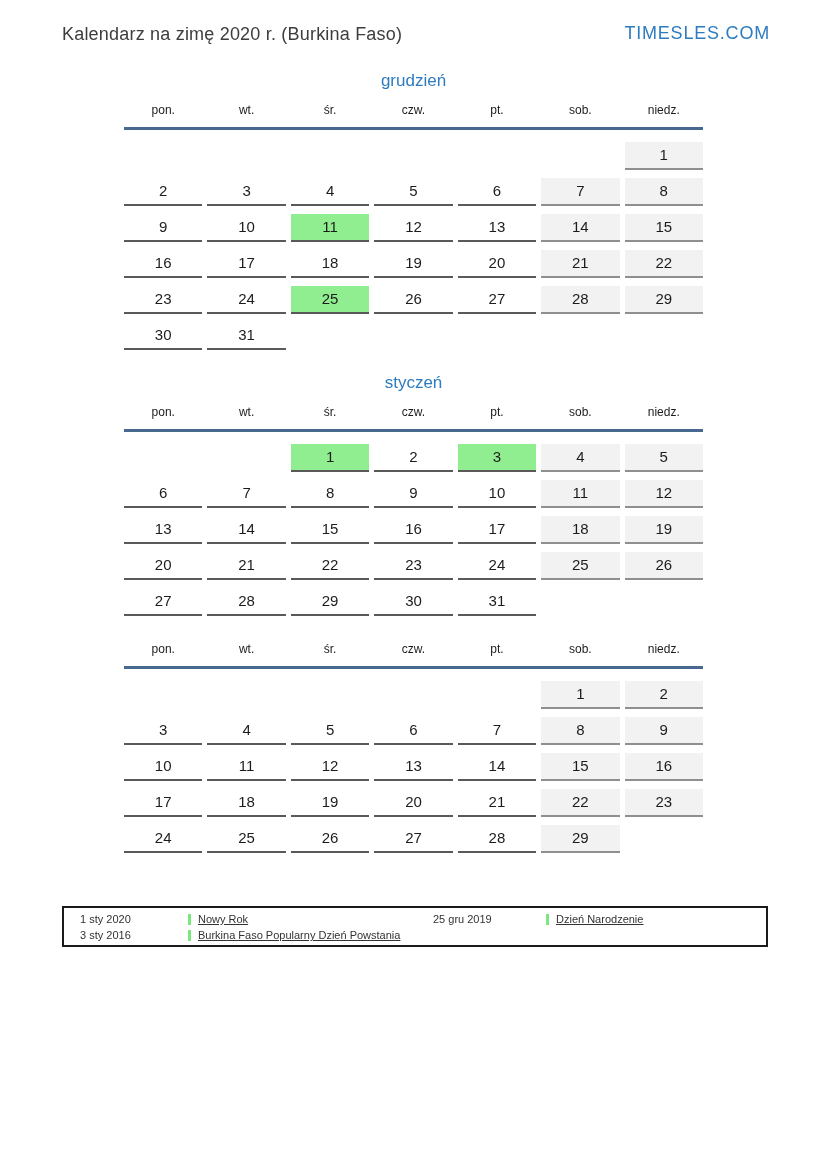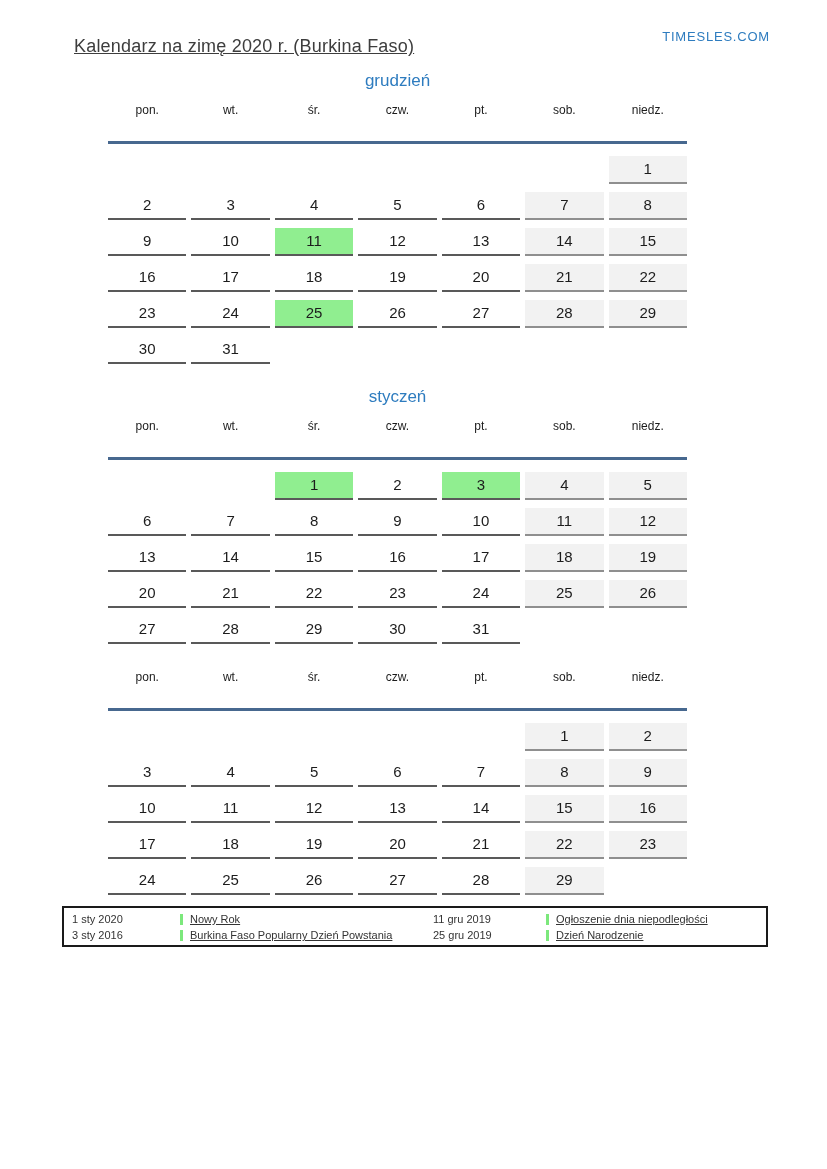--- a/index.html
+++ b/index.html
@@ -10,36 +10,36 @@
     font-family:"Liberation Sans", sans-serif;
     color:#1c1c1c;
   }
 
   .page-header {
     position:absolute; top:20px; left:58px; width:712px;
     display:flex; justify-content:space-between; align-items:flex-start;
   }
   .page-title {
     font-size:18px; font-weight:400; color:var(--title-color,#3d3d3d);
-    margin:16px; letter-spacing:0.2px;text-decoration:underline;
+    margin:4px; letter-spacing:0.2px;
   }
   .brand-link {
-    font-size:13px; color:var(--accent,#2e7cbf); text-decoration:none;
-    letter-spacing:0.8px; margin-top:9px; cursor:pointer;
-  }
-
-  .months { position:absolute; left:108px; top:66px; width:579px; }
+    font-size:18px; color:var(--accent,#2e7cbf); text-decoration:none;
+    letter-spacing:0.8px; margin-top:3px; cursor:pointer;
+  }
+
+  .months { position:absolute; left:124px; top:66px; width:579px; }
   .month { margin-bottom:18px; }
   .month-title {
     text-align:center; color:var(--accent,#2e7cbf); font-size:17px;
     font-weight:400; margin:0; height:29px; line-height:29px;
   }
   .weekday-row {
     display:grid; grid-template-columns:repeat(7,1fr); column-gap:5px;
-    padding:8px 0 24px; border-bottom:3px solid var(--rule,#47688f);
+    padding:8px 0 10px; border-bottom:3px solid var(--rule,#47688f);
   }
   .weekday { text-align:center; font-size:12px; color:#1c1c1c; }
   .days {
     display:grid; grid-template-columns:repeat(7,1fr);
     column-gap:5px; row-gap:8px; padding-top:12px;
   }
   .day {
     height:28px; line-height:26px; text-align:center; font-size:15px;
     border-bottom:2px solid transparent;
   }
@@ -50,21 +50,21 @@
   }
   .day.holiday { background:var(--holiday-green,#90ee90); border-bottom-color:var(--underline,#595959); }
 
   .legend {
     position:absolute; left:62px; top:906px; width:706px; height:41px;
     border:2px solid var(--legend-border,#1a1a1a);
     display:grid; grid-template-columns:1fr 1fr; padding:4px 0 3px;
   }
   .legend-col { display:flex; flex-direction:column; justify-content:space-between; }
   .legend-entry { display:flex; align-items:center; font-size:11px; line-height:14px; color:#333; }
-  .legend-col.col-0 .legend-entry { padding-left:8px; }
+  .legend-col.col-0 .legend-entry { padding-left:16px; }
   .legend-col.col-1 .legend-entry { padding-left:18px; }
   .legend-date { flex:0 0 auto; }
   .legend-col.col-0 .legend-date { width:108px; }
   .legend-col.col-1 .legend-date { width:113px; }
   .legend-bar {
     flex:0 0 auto; width:3px; height:11px;
     background:var(--legend-green,#7ce87c); margin-right:7px;
   }
   .legend-label { white-space:nowrap;text-decoration:underline; }
 </style>
@@ -240,23 +240,18 @@
         <span class="legend-label">Nowy Rok</span>
       </div>
       <div class="legend-entry">
         <span class="legend-date">3 sty 2016</span>
         <span class="legend-bar"></span>
         <span class="legend-label">Burkina Faso Popularny Dzień Powstania</span>
       </div>
     </div>
     <div class="legend-col col-1">
       <div class="legend-entry">
-        <span class="legend-date">11 gru 2019</span>
-        <span class="legend-bar"></span>
-        <span class="legend-label">Ogłoszenie dnia niepodległości</span>
-      </div>
-      <div class="legend-entry">
         <span class="legend-date">25 gru 2019</span>
         <span class="legend-bar"></span>
         <span class="legend-label">Dzień Narodzenie</span>
       </div>
     </div>
   </footer>
 
 </body></html>

